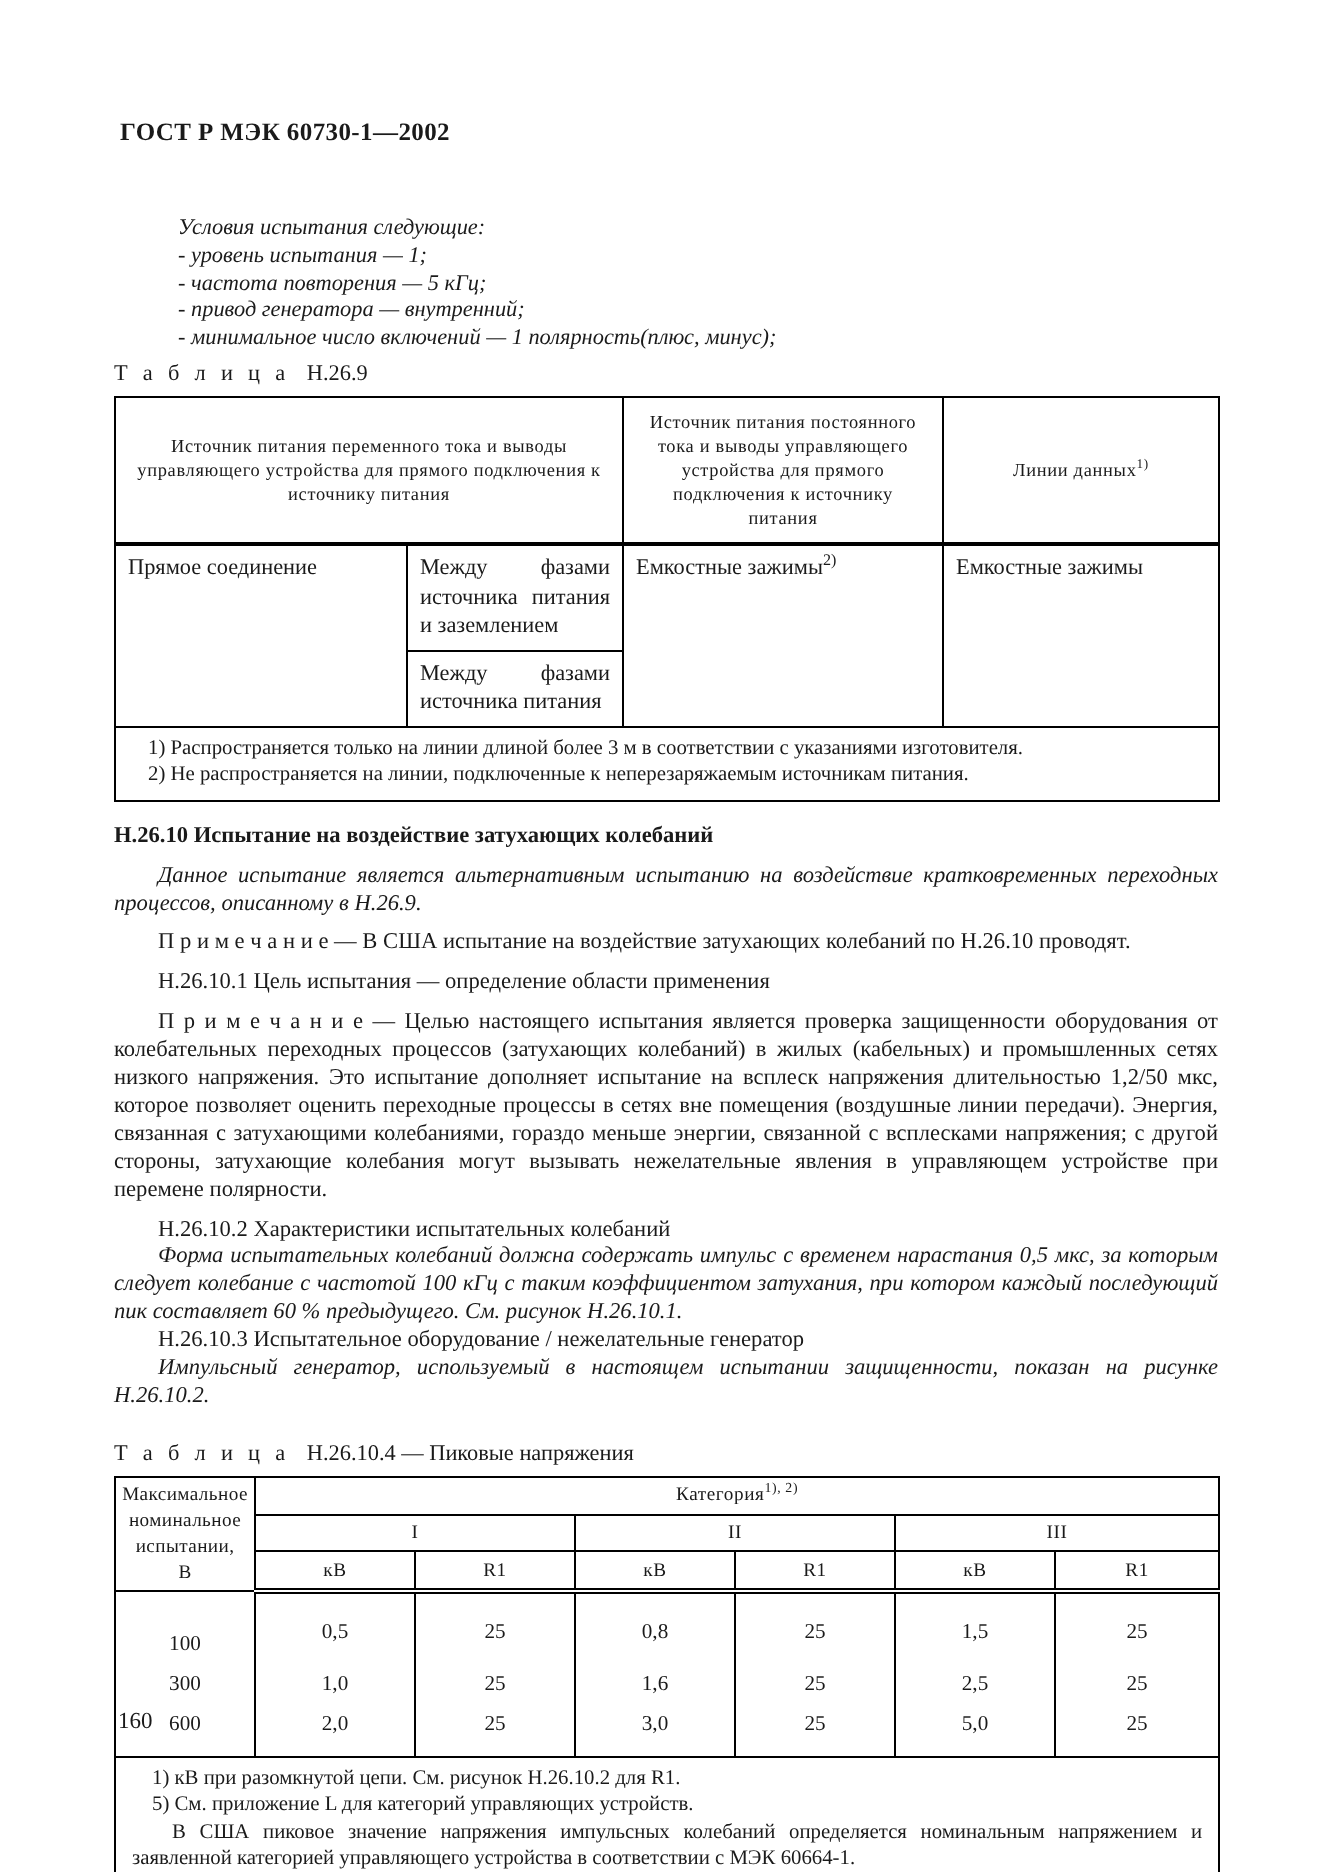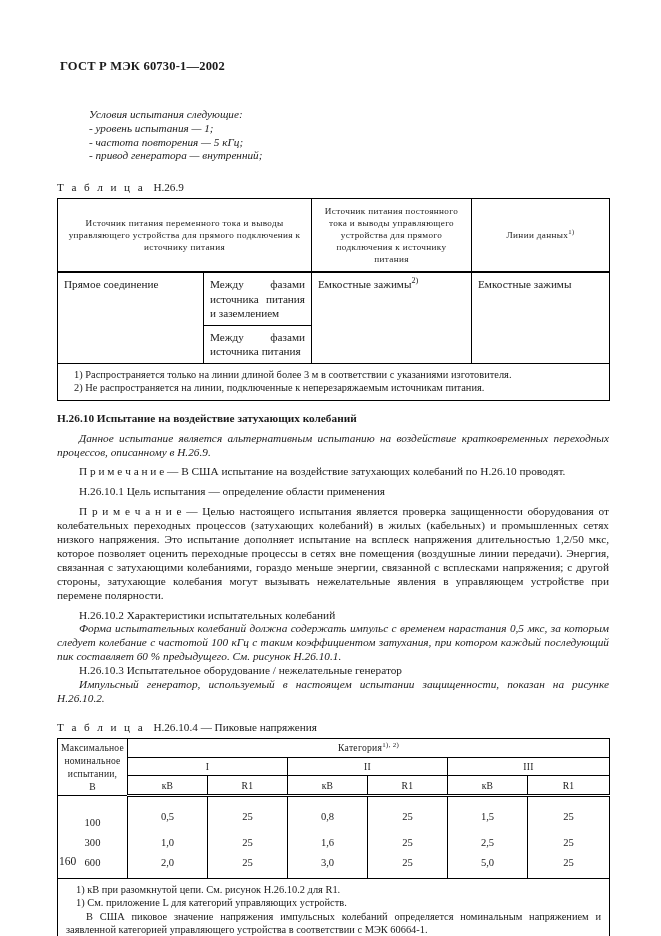--- a/index.html
+++ b/index.html
@@ -168,20 +168,21 @@
 
 <div class="page">
 
   <div class="doc-header">ГОСТ Р МЭК 60730-1—2002</div>
 
   <div class="italic-block datalines">
     <div>Условия испытания следующие:</div>
     <div>- уровень испытания — 1;</div>
     <div>- частота повторения — 5 кГц;</div>
     <div>- привод генератора — внутренний;</div>
+    <div>- минимальное число включений —  1 полярность(плюс, минус);</div>
   </div>
 
   <div class="content" style="top:181px; position:absolute;">
 
     <p class="tbl-caption">
       <span class="sp">Т а б л и ц а</span>
       &nbsp;&nbsp;<span>Н.26.9</span>
     </p>
 
     <div style="height:5px"></div>
@@ -311,21 +312,21 @@
           <td class="datacell" style="border-top:none;padding-bottom:8px">25</td>
           <td class="datacell" style="border-top:none;padding-bottom:8px">3,0</td>
           <td class="datacell" style="border-top:none;padding-bottom:8px">25</td>
           <td class="datacell" style="border-top:none;padding-bottom:8px">5,0</td>
           <td class="datacell" style="border-top:none;padding-bottom:8px">25</td>
         </tr>
 
         <tr>
           <td class="notes" colspan="7">
             <div class="fn">1) кВ при разомкнутой цепи. См. рисунок Н.26.10.2 для R1.</div>
-            <div class="fn">1) См. приложение L для категорий управляющих устройств.</div>
+            <div class="fn">5) См. приложение L для категорий управляющих устройств.</div>
             <div class="pp">В США пиковое значение напряжения импульсных колебаний определяется номинальным напряжением и заявленной категорией управляющего устройства в соответствии с МЭК 60664-1.</div>
           </td>
         </tr>
       </tbody>
     </table>
 
   </div>
 
   <div class="page-num">160</div>
 

